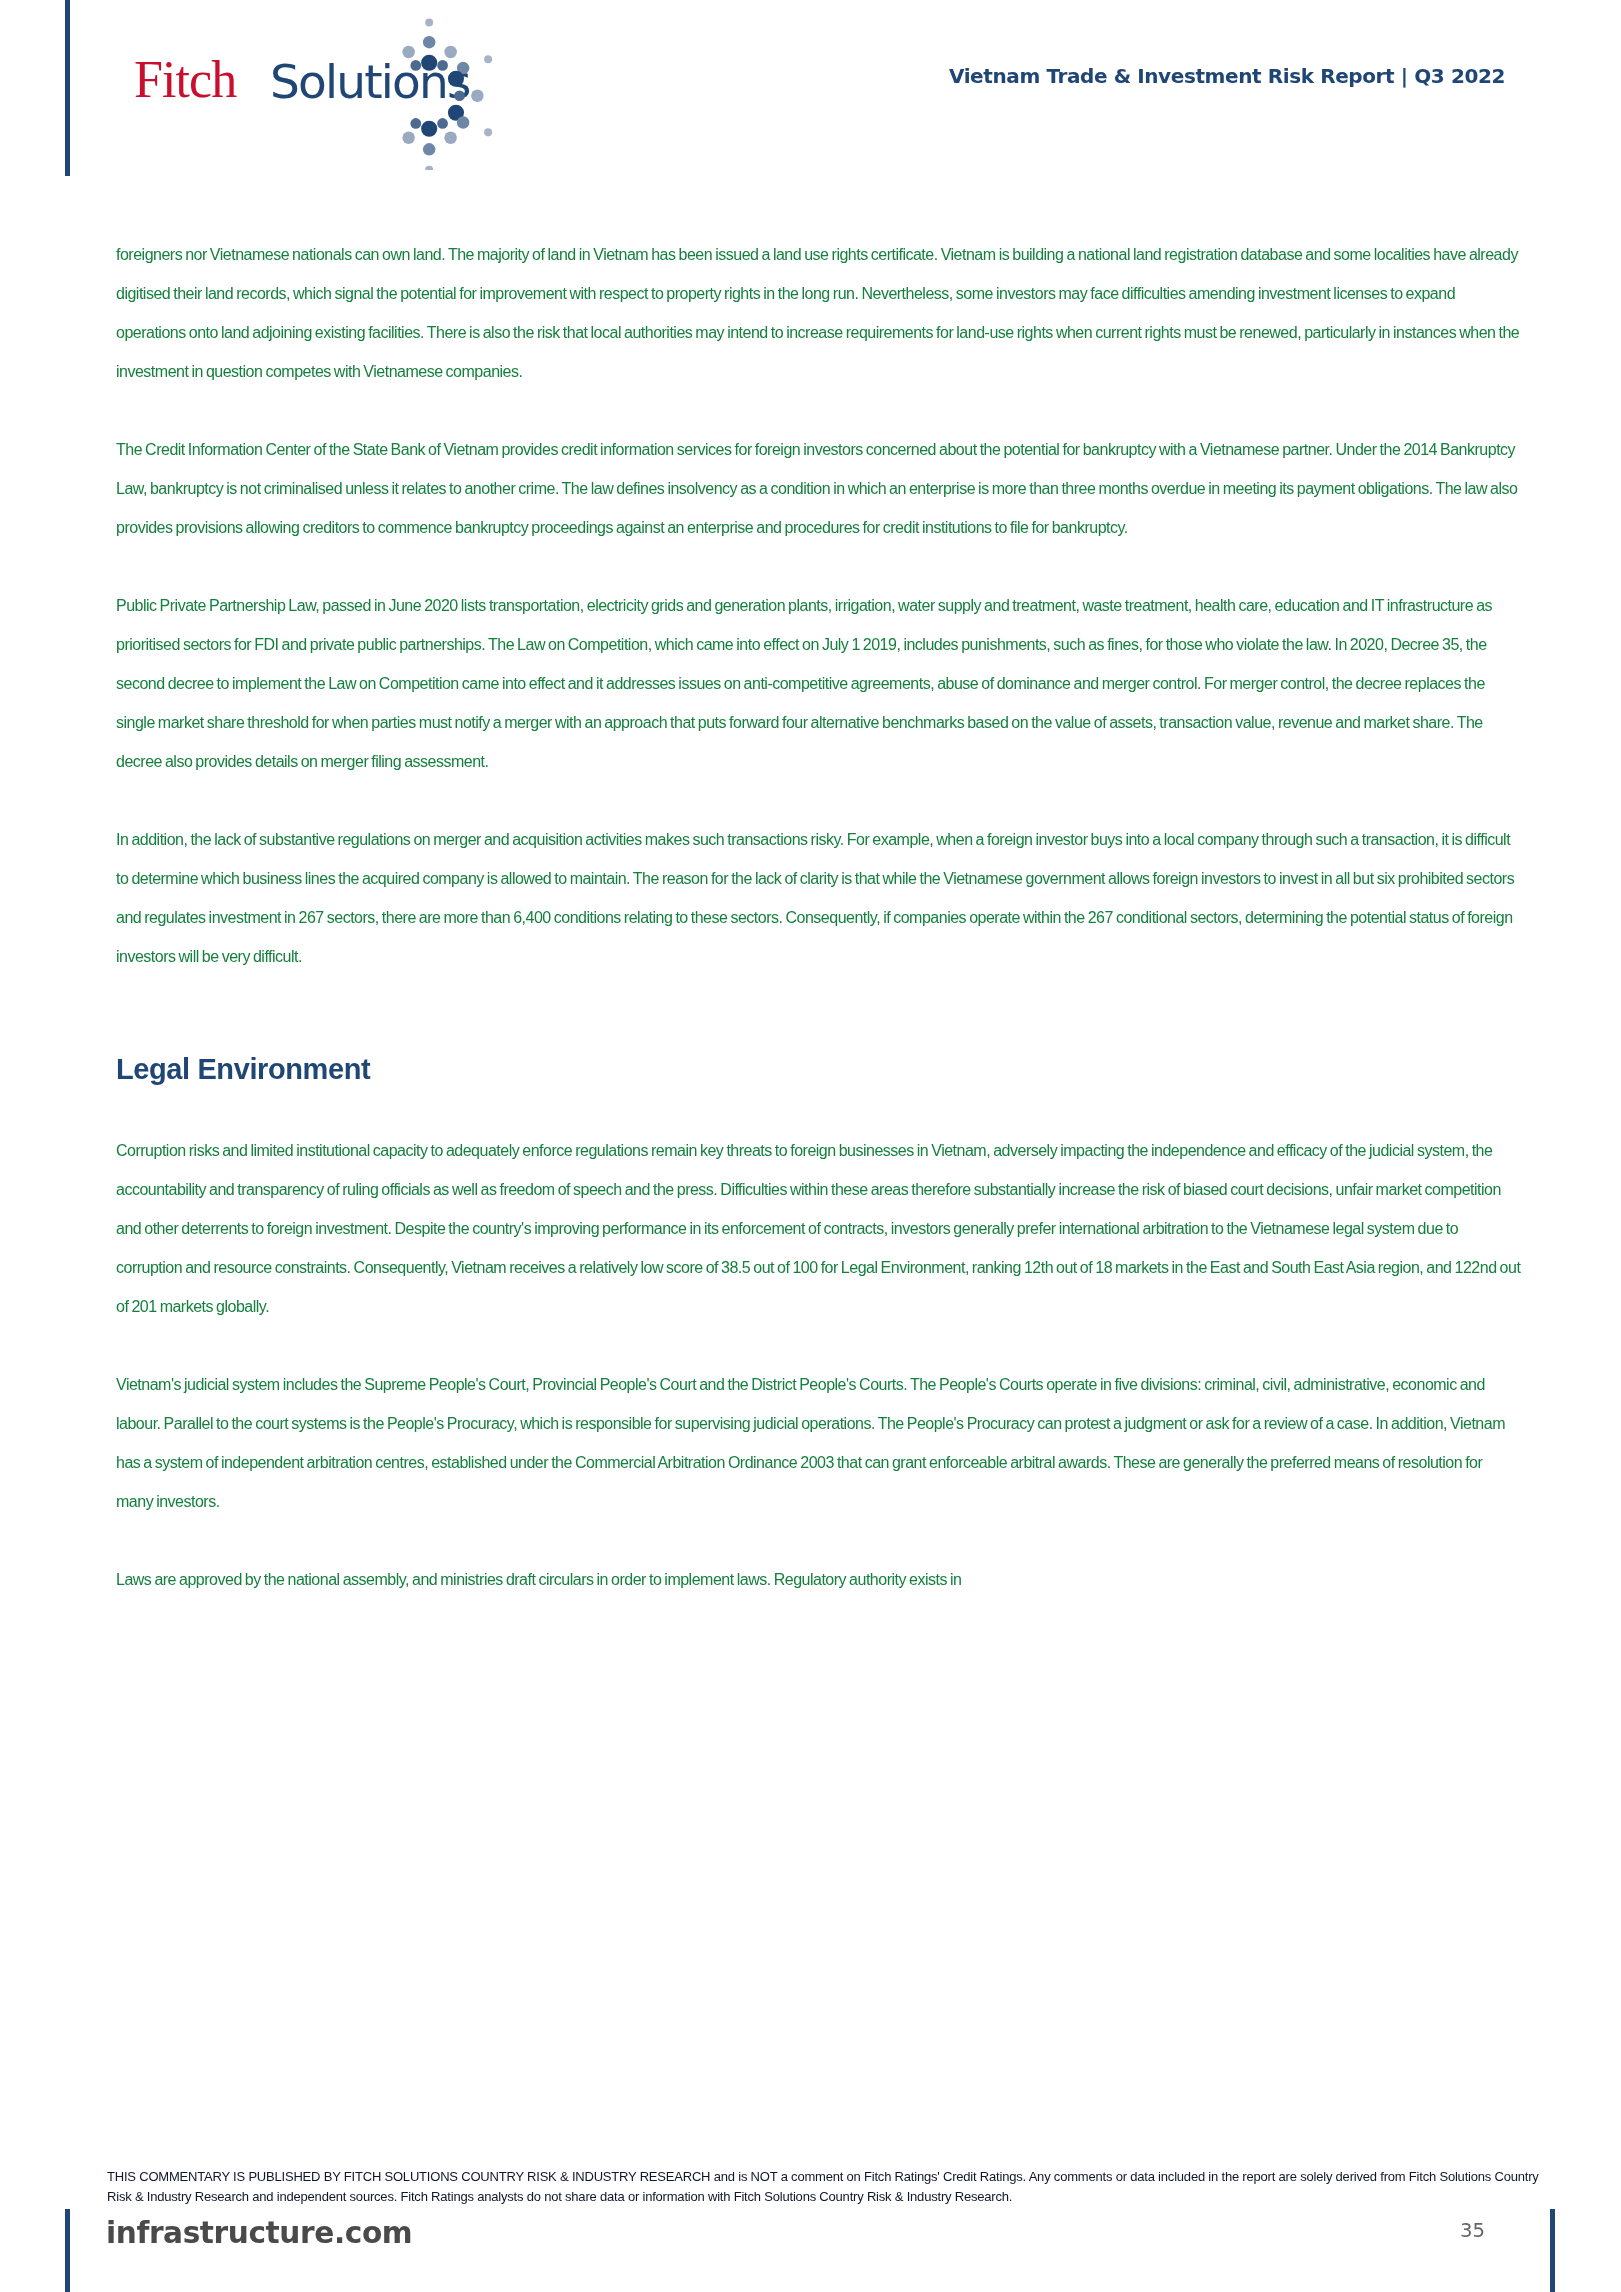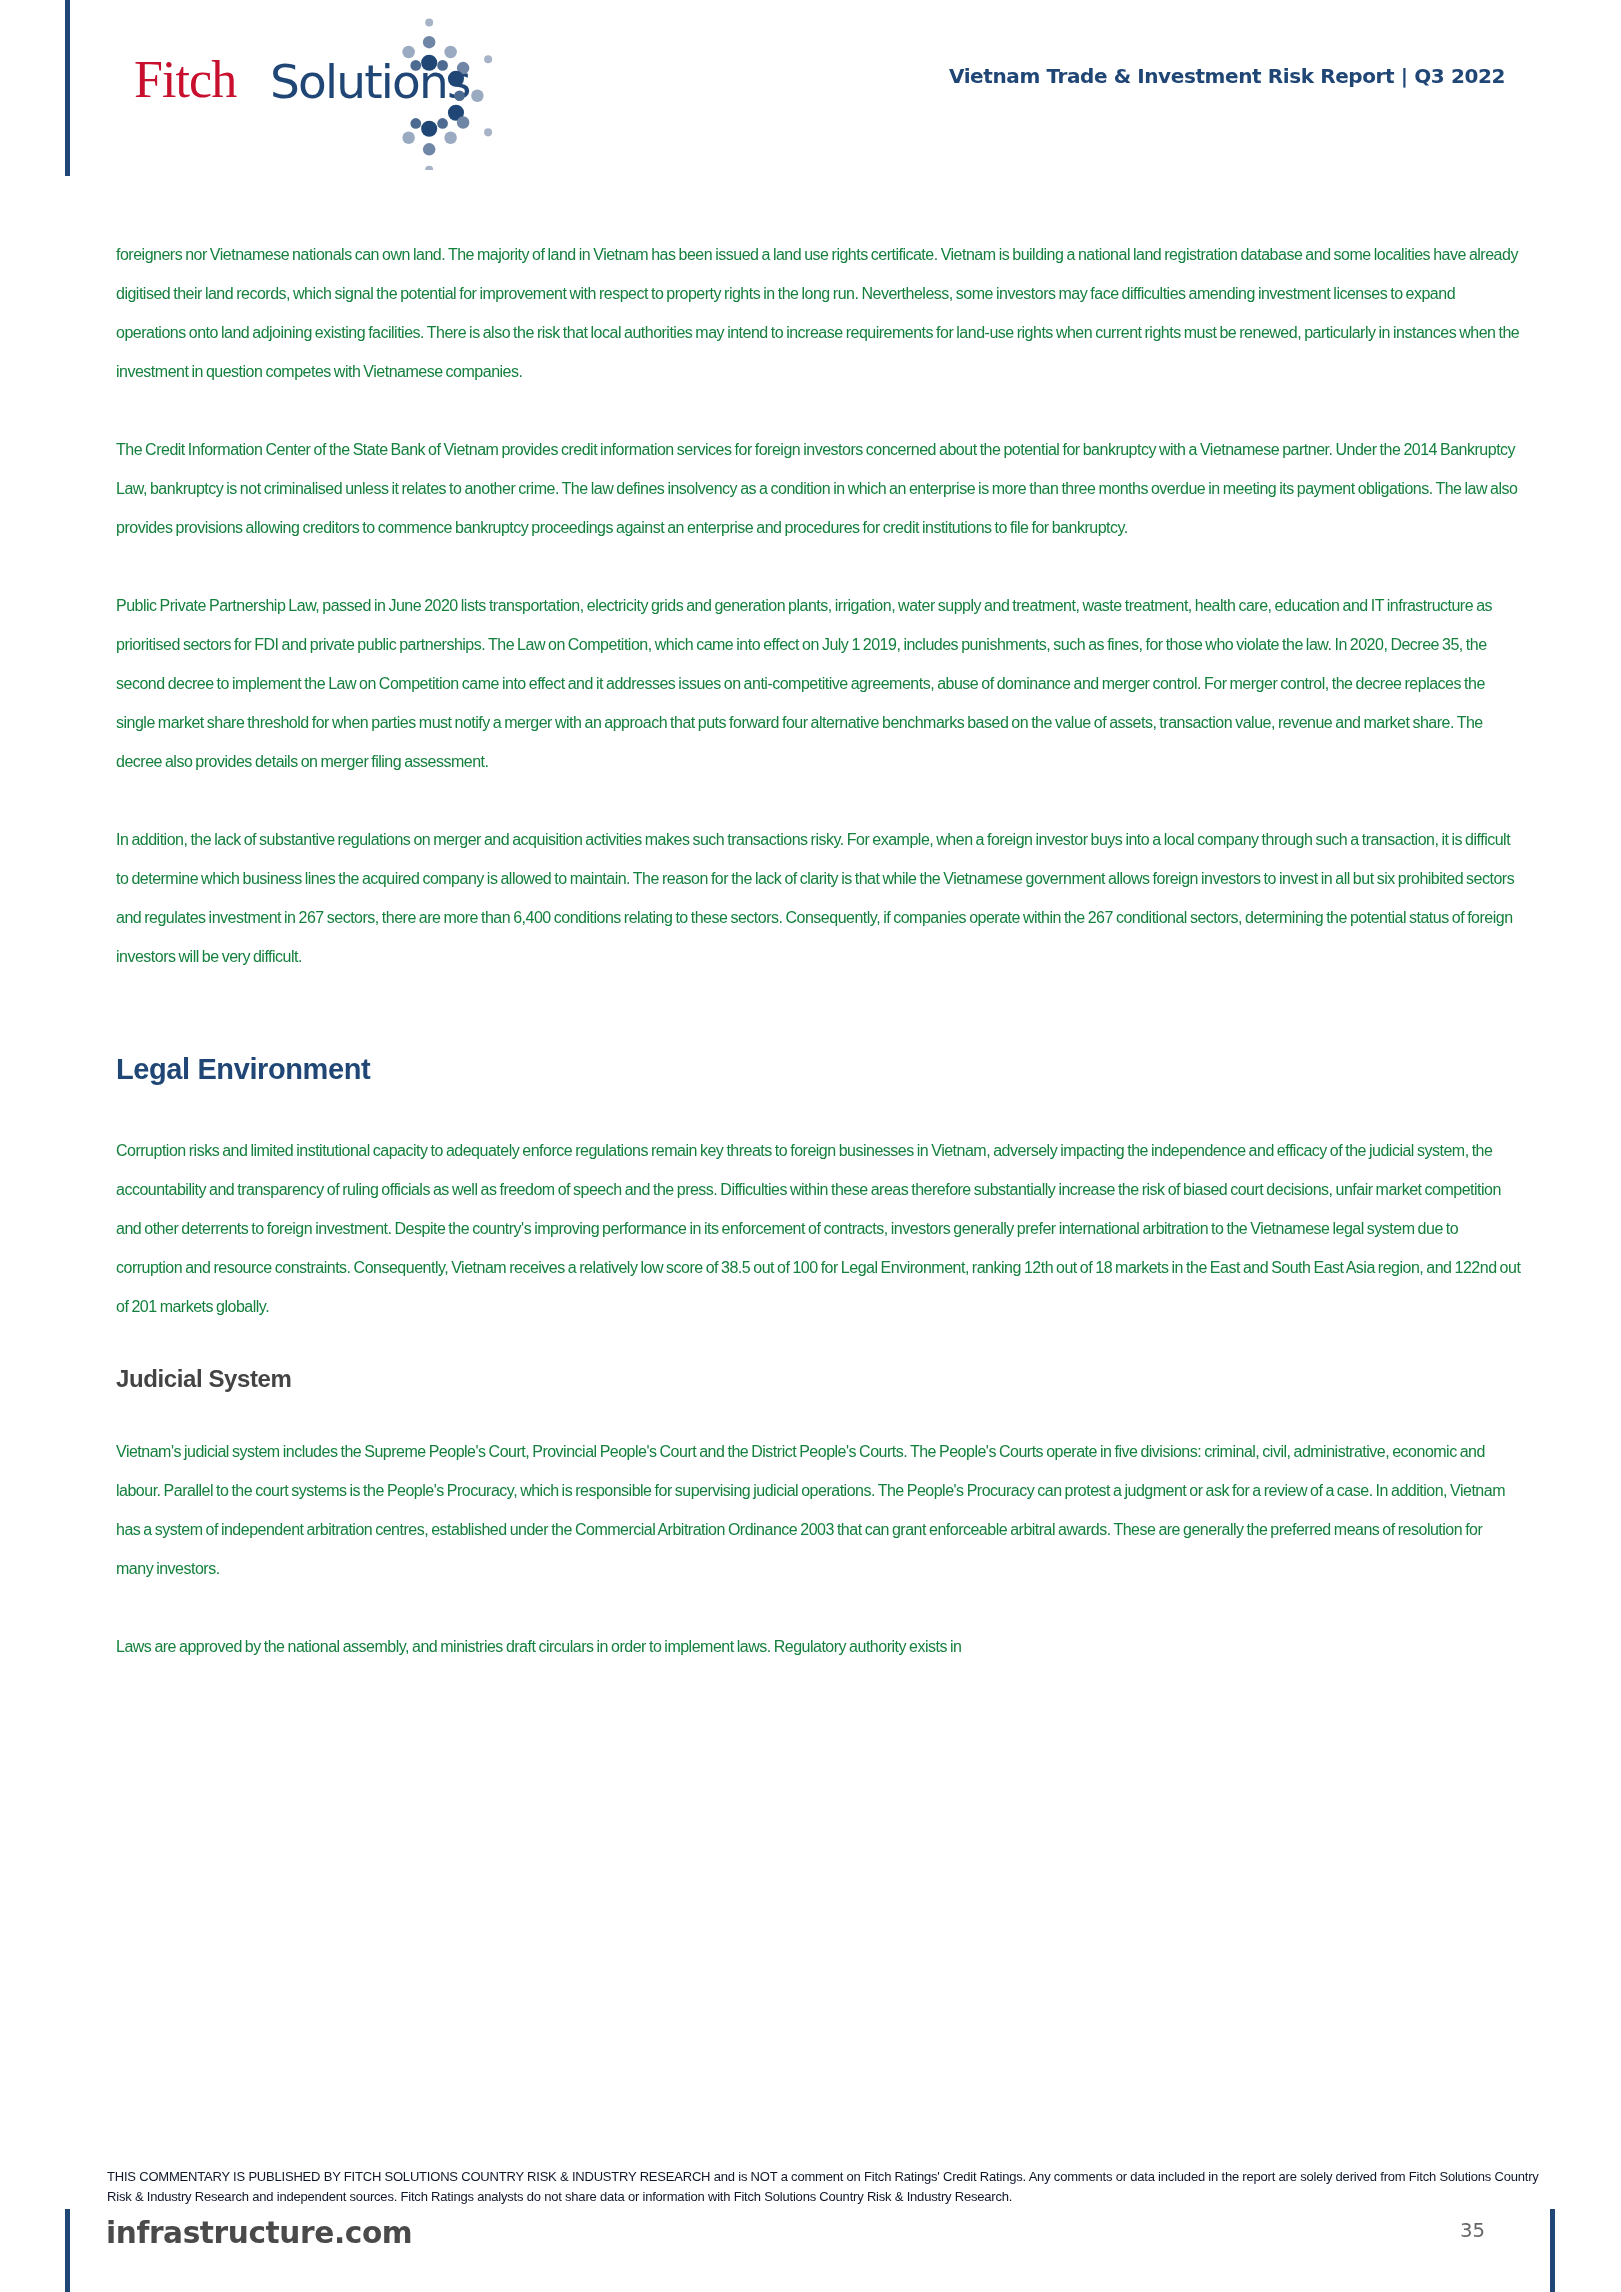--- a/index.html
+++ b/index.html
@@ -94,21 +94,20 @@
 
 <div class="content">
   <p class="para">foreigners nor Vietnamese nationals can own land. The majority of land in Vietnam has been issued a land use rights certificate. Vietnam is building a national land registration database and some localities have already digitised their land records, which signal the potential for improvement with respect to property rights in the long run. Nevertheless, some investors may face difficulties amending investment licenses to expand operations onto land adjoining existing facilities. There is also the risk that local authorities may intend to increase requirements for land-use rights when current rights must be renewed, particularly in instances when the investment in question competes with Vietnamese companies.</p>
   <p class="para">The Credit Information Center of the State Bank of Vietnam provides credit information services for foreign investors concerned about the potential for bankruptcy with a Vietnamese partner. Under the 2014 Bankruptcy Law, bankruptcy is not criminalised unless it relates to another crime. The law defines insolvency as a condition in which an enterprise is more than three months overdue in meeting its payment obligations. The law also provides provisions allowing creditors to commence bankruptcy proceedings against an enterprise and procedures for credit institutions to file for bankruptcy.</p>
   <p class="para">Public Private Partnership Law, passed in June 2020 lists transportation, electricity grids and generation plants, irrigation, water supply and treatment, waste treatment, health care, education and IT infrastructure as prioritised sectors for FDI and private public partnerships. The Law on Competition, which came into effect on July 1 2019, includes punishments, such as fines, for those who violate the law. In 2020, Decree 35, the second decree to implement the Law on Competition came into effect and it addresses issues on anti-competitive agreements, abuse of dominance and merger control. For merger control, the decree replaces the single market share threshold for when parties must notify a merger with an approach that puts forward four alternative benchmarks based on the value of assets, transaction value, revenue and market share. The decree also provides details on merger filing assessment.</p>
   <p class="para" style="margin-bottom:0">In addition, the lack of substantive regulations on merger and acquisition activities makes such transactions risky. For example, when a foreign investor buys into a local company through such a transaction, it is difficult to determine which business lines the acquired company is allowed to maintain. The reason for the lack of clarity is that while the Vietnamese government allows foreign investors to invest in all but six prohibited sectors and regulates investment in 267 sectors, there are more than 6,400 conditions relating to these sectors. Consequently, if companies operate within the 267 conditional sectors, determining the potential status of foreign investors will be very difficult.</p>
 
   <h2 class="section-title">Legal Environment</h2>
   <p class="para">Corruption risks and limited institutional capacity to adequately enforce regulations remain key threats to foreign businesses in Vietnam, adversely impacting the independence and efficacy of the judicial system, the accountability and transparency of ruling officials as well as freedom of speech and the press. Difficulties within these areas therefore substantially increase the risk of biased court decisions, unfair market competition and other deterrents to foreign investment. Despite the country's improving performance in its enforcement of contracts, investors generally prefer international arbitration to the Vietnamese legal system due to corruption and resource constraints. Consequently, Vietnam receives a relatively low score of 38.5 out of 100 for Legal Environment, ranking 12th out of 18 markets in the East and South East Asia region, and 122nd out of 201 markets globally.</p>
 
-  <h3 class="sub-title" style="margin-bottom:39px">Judicial System</h3>
   <p class="para">Vietnam's judicial system includes the Supreme People's Court, Provincial People's Court and the District People's Courts. The People's Courts operate in five divisions: criminal, civil, administrative, economic and labour. Parallel to the court systems is the People's Procuracy, which is responsible for supervising judicial operations. The People's Procuracy can protest a judgment or ask for a review of a case. In addition, Vietnam has a system of independent arbitration centres, established under the Commercial Arbitration Ordinance 2003 that can grant enforceable arbitral awards. These are generally the preferred means of resolution for many investors.</p>
   <p class="para last">Laws are approved by the national assembly, and ministries draft circulars in order to implement laws. Regulatory authority exists in</p>
 </div>
 
 <div class="disclaimer">THIS COMMENTARY IS PUBLISHED BY FITCH SOLUTIONS COUNTRY RISK &amp; INDUSTRY RESEARCH and is NOT a comment on Fitch Ratings' Credit Ratings. Any comments or data included in the report are solely derived from Fitch Solutions Country Risk &amp; Industry Research and independent sources. Fitch Ratings analysts do not share data or information with Fitch Solutions Country Risk &amp; Industry Research.</div>
 
 <div class="left-rule-bottom"></div>
 <div class="footer-site">infrastructure.com</div>
 <div class="page-number">35</div>
 <div class="right-rule-bottom"></div>

